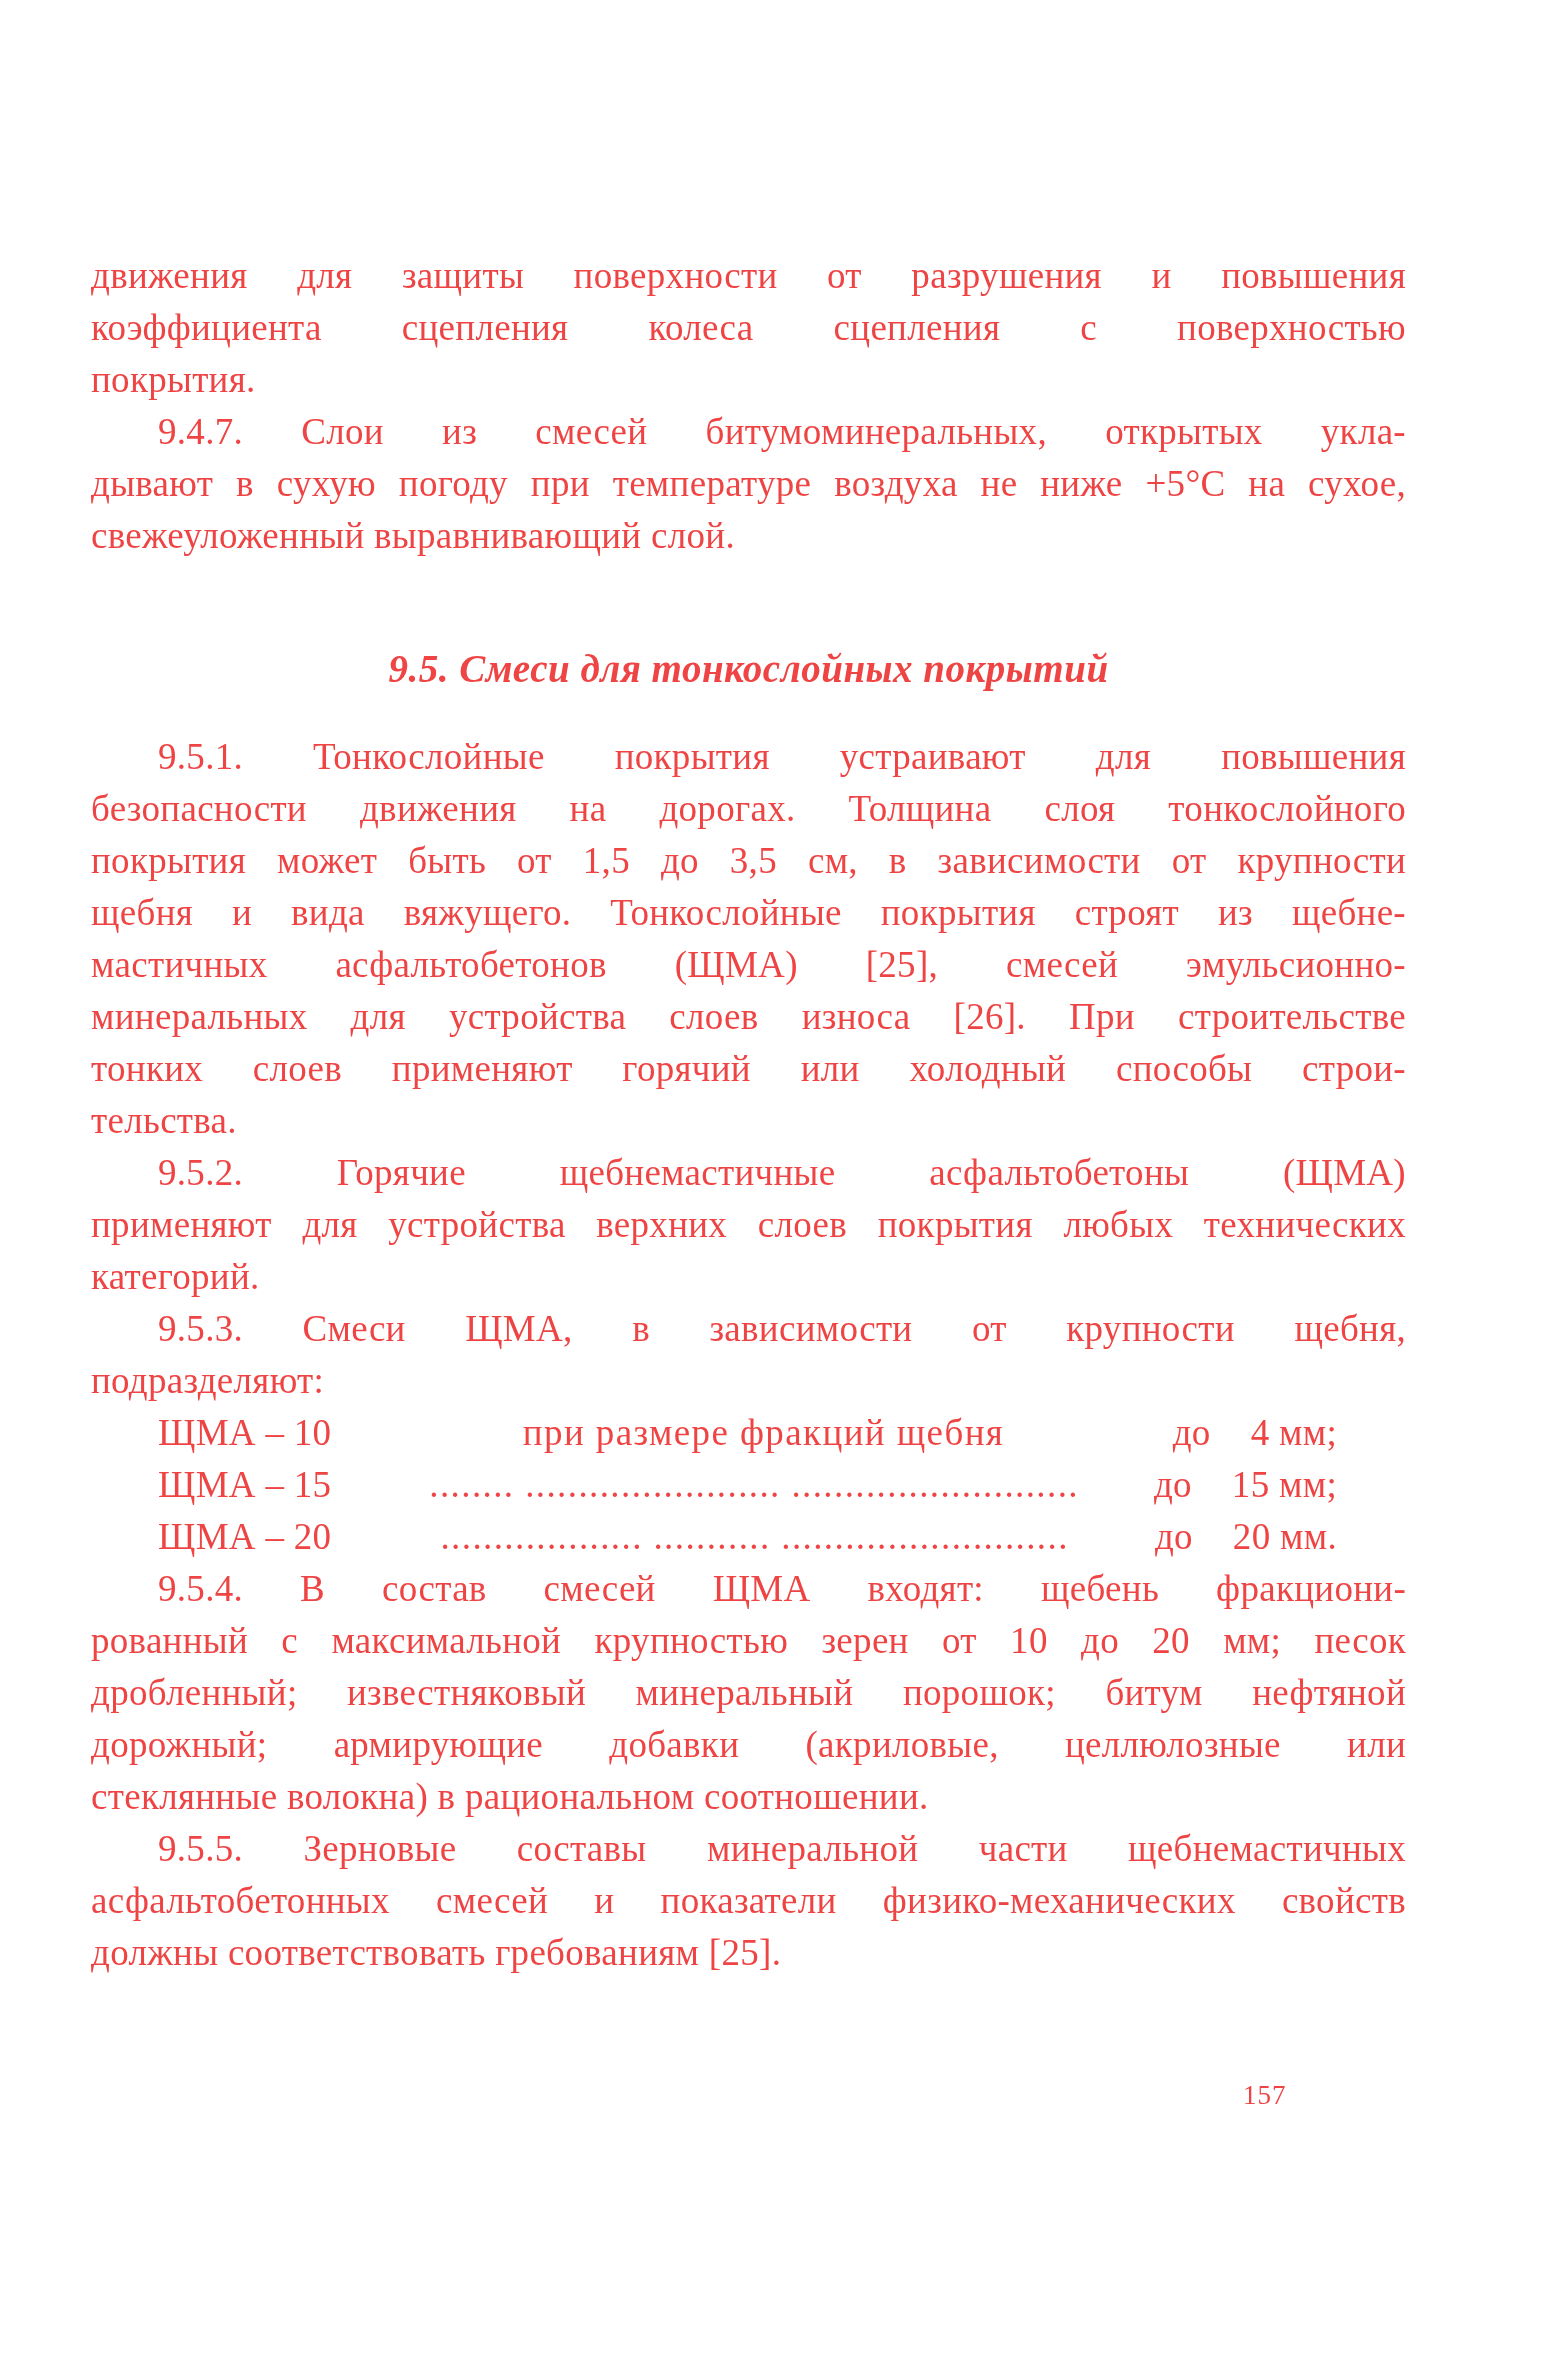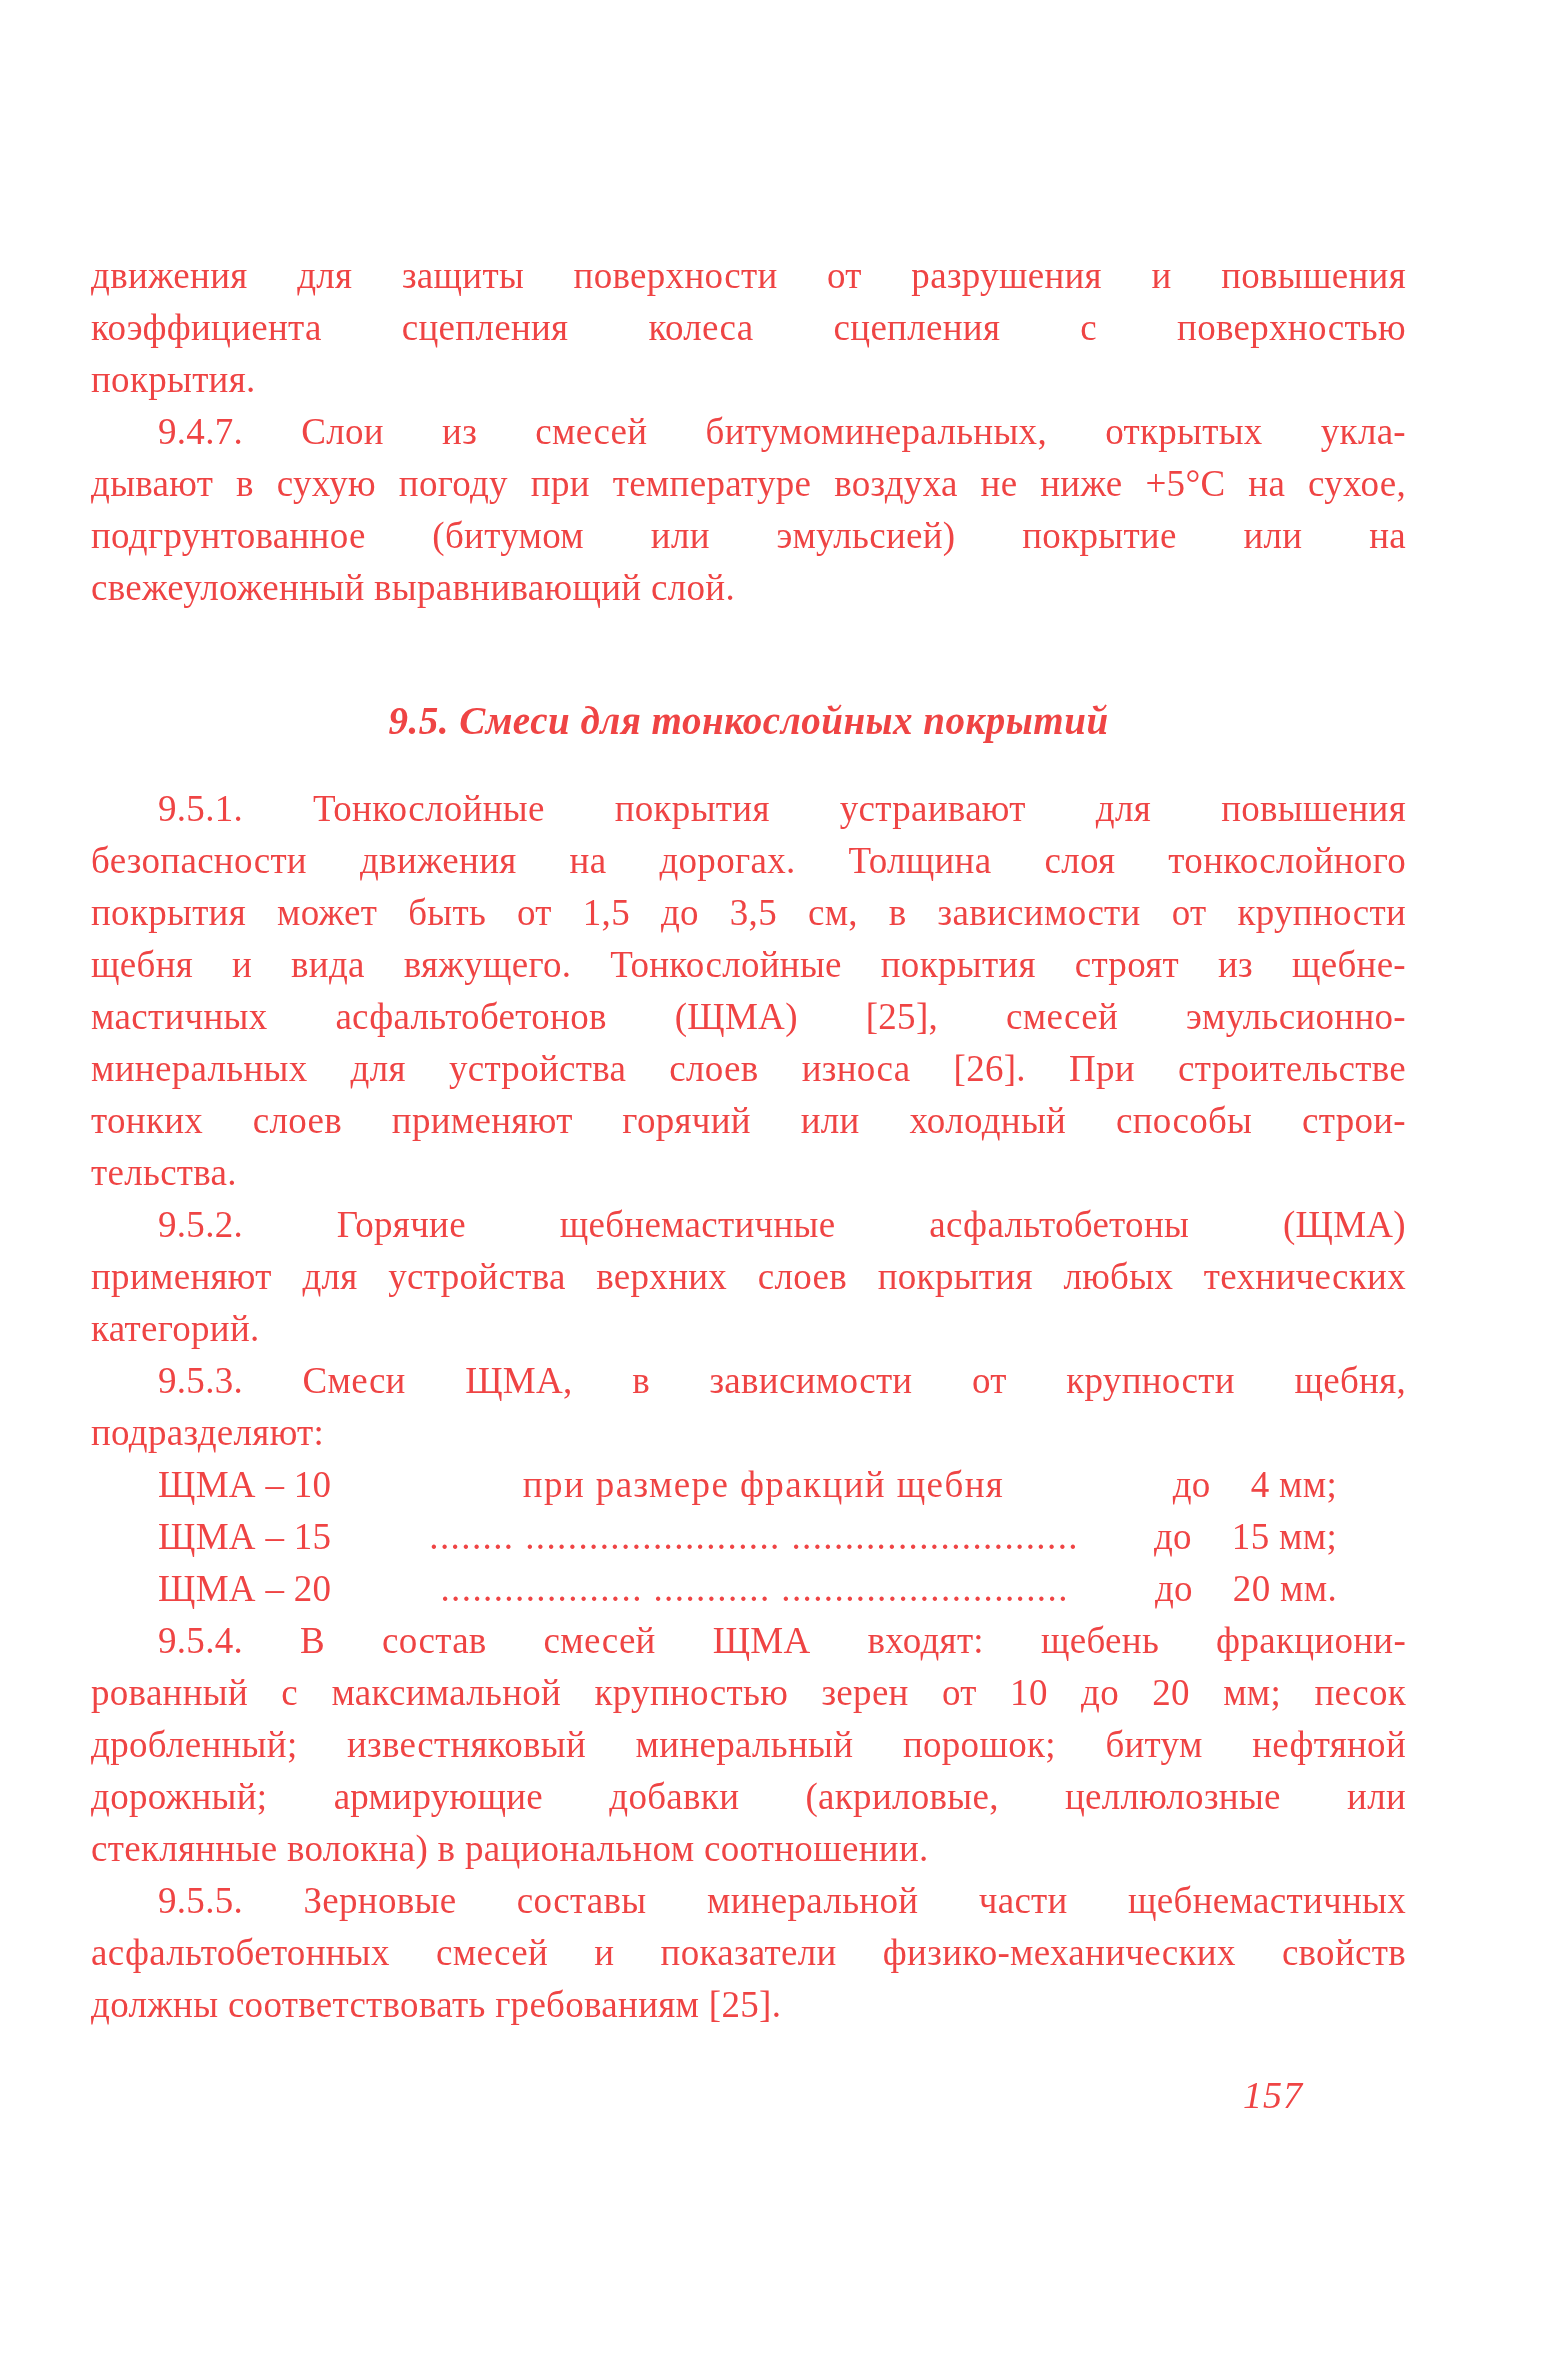--- a/index.html
+++ b/index.html
@@ -60,42 +60,40 @@
     white-space: nowrap;
     padding-left: 34px;
     letter-spacing: 1.4px;
   }
   .shma-do { flex: 0 0 auto; margin-left: 11px; }
   .shma-val { flex: 0 0 auto; margin-left: 40px; white-space: pre; }
   .page-number {
     position: absolute;
     left: 1243px;
     top: 2069px;
-    font-size: 38px;
+    font-size: 27px;
     line-height: 52px;
     letter-spacing: 1px;
-    font-style: italic;
   }
 </style>
 </head>
 <body>
 
 <div class="page">
   <div class="textblock">
 
     <div class="para">
       <div class="ln">движения для защиты поверхности от разрушения и повышения</div>
       <div class="ln">коэффициента сцепления колеса сцепления с поверхностью</div>
       <div class="ln end">покрытия.</div>
     </div>
 
     <div class="para">
       <div class="ln ind">9.4.7. Слои из смесей битумоминеральных, открытых укла-</div>
       <div class="ln">дывают в сухую погоду при температуре воздуха не ниже +5°С на сухое,</div>
-      <div class="ln">подгрунтованное (битумом или эмульсией) покрытие или на</div>
       <div class="ln end">свежеуложенный выравнивающий слой.</div>
     </div>
 
     <div class="heading">9.5. Смеси для тонкослойных покрытий</div>
 
     <div class="para">
       <div class="ln ind">9.5.1. Тонкослойные покрытия устраивают для повышения</div>
       <div class="ln">безопасности движения на дорогах. Толщина слоя тонкослойного</div>
       <div class="ln">покрытия может быть от 1,5 до 3,5 см, в зависимости от крупности</div>
       <div class="ln">щебня и вида вяжущего. Тонкослойные покрытия строят из щебне-</div>

